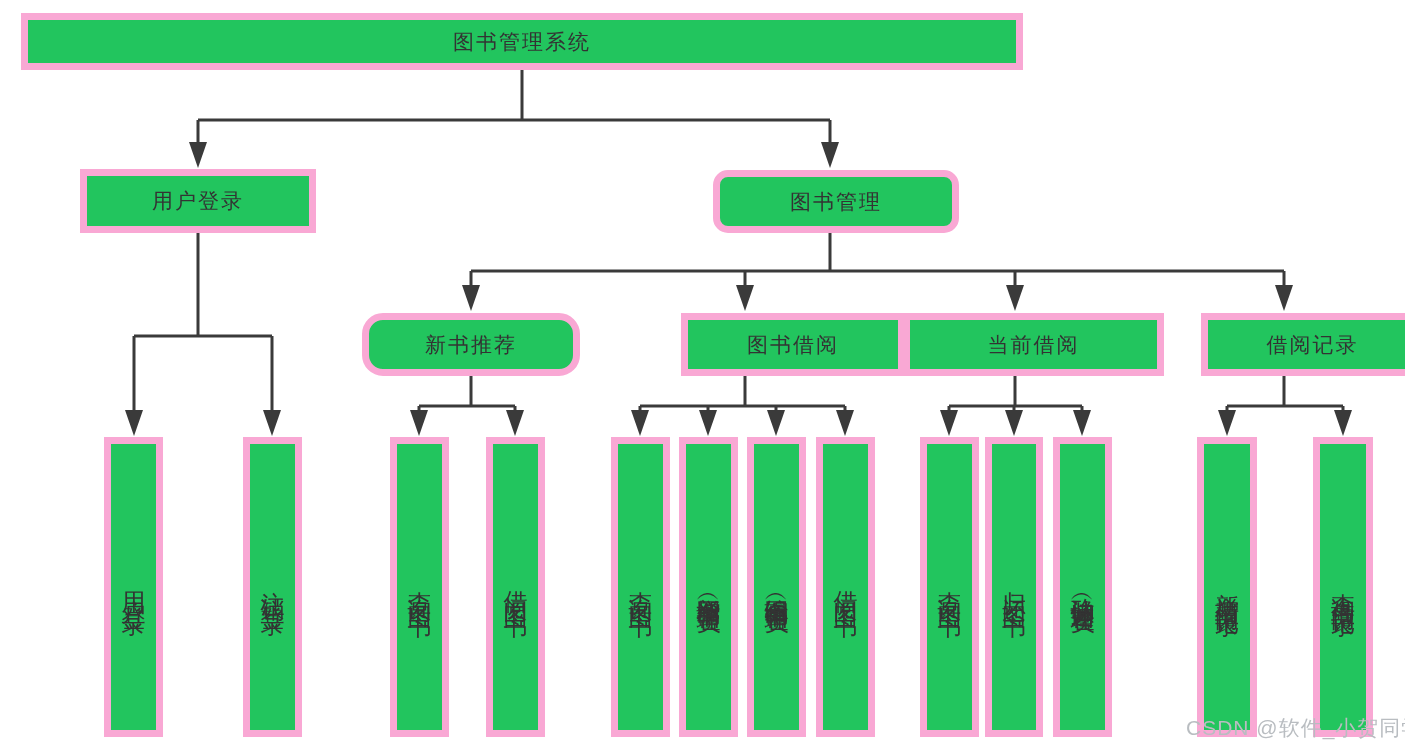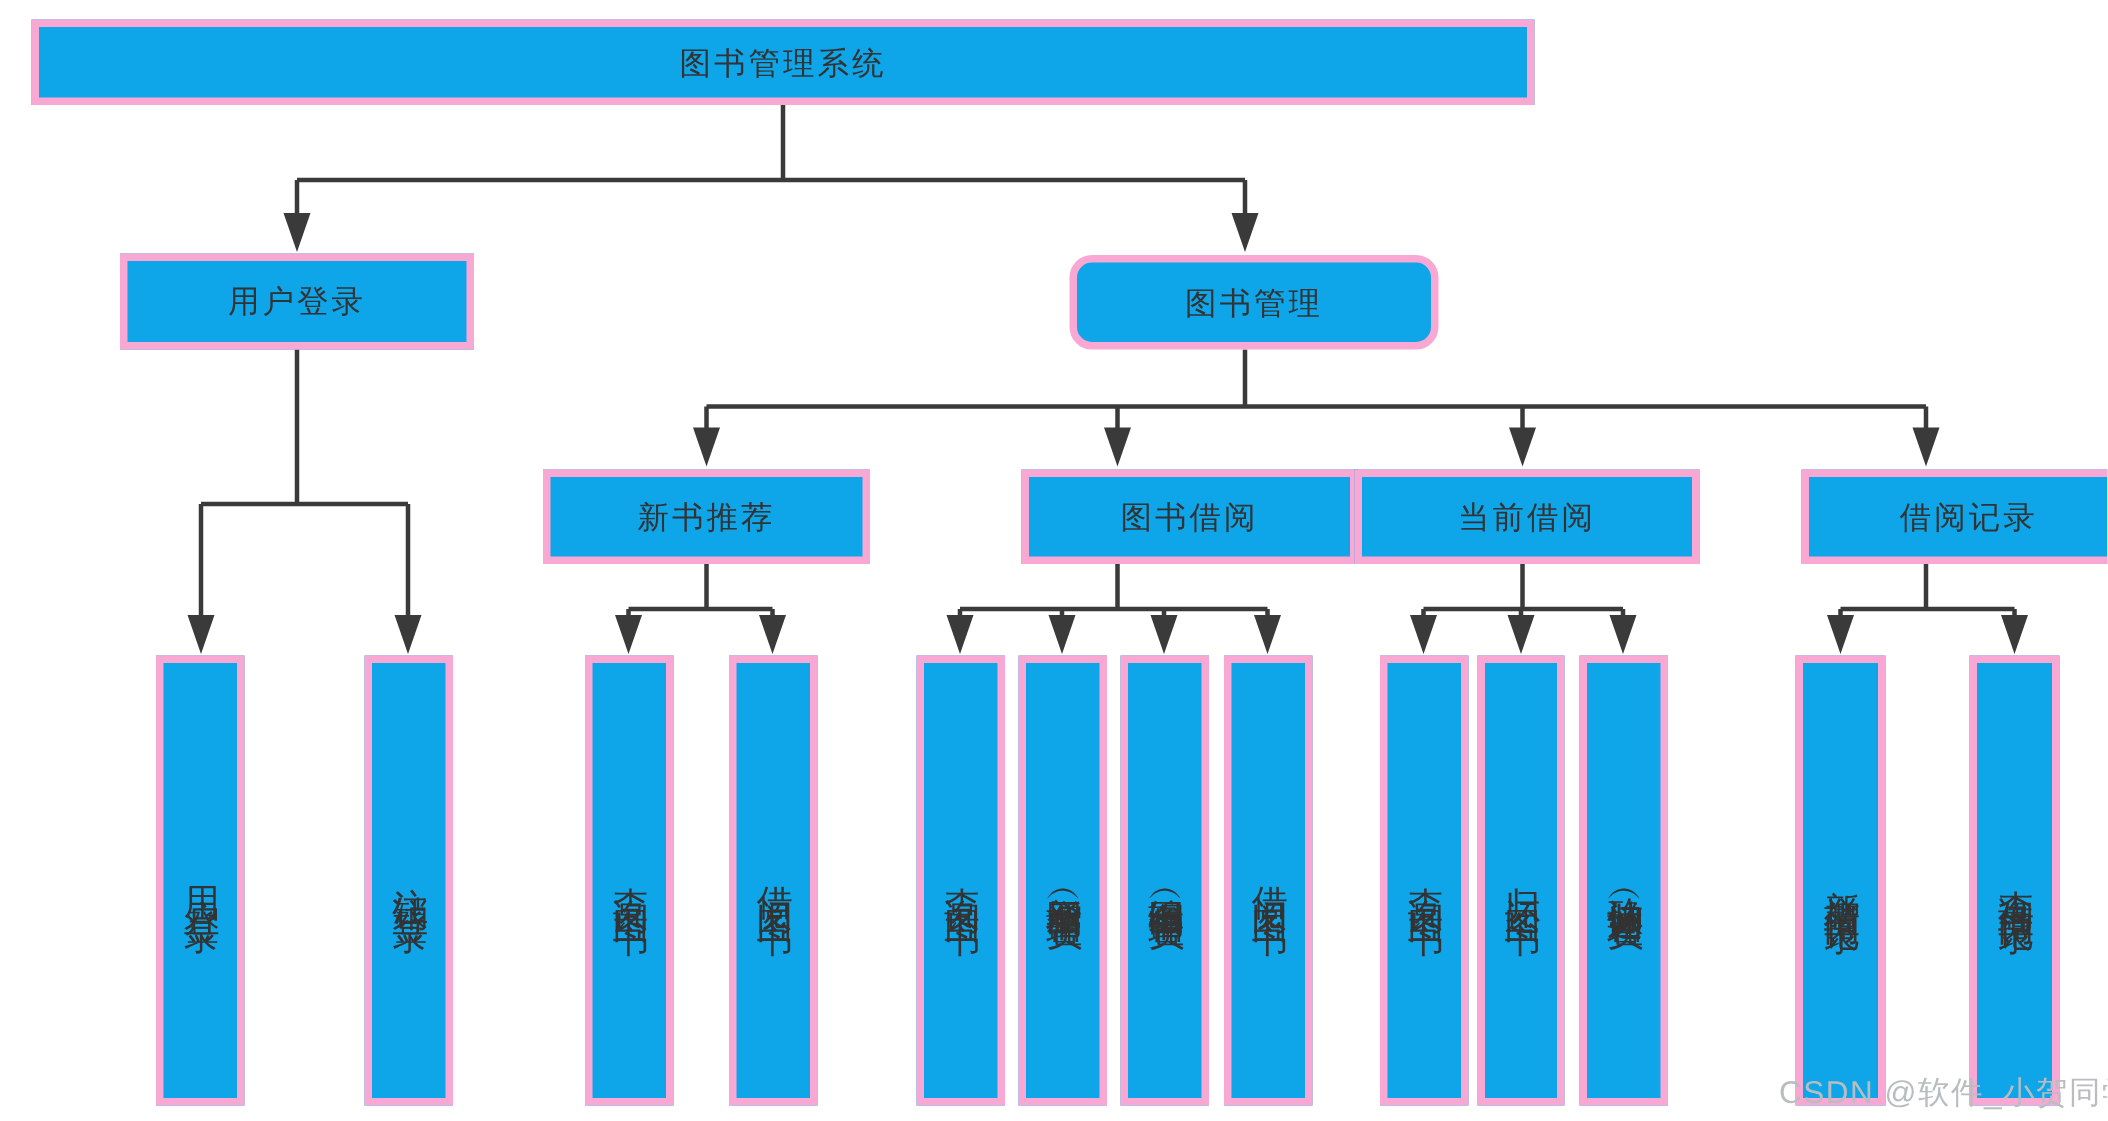--- a/index.html
+++ b/index.html
@@ -19,22 +19,22 @@
     position: absolute;
     left: 0;
     top: 0;
     width: 1405px;
     height: 747px;
     pointer-events: none;
   }
   .box {
     position: absolute;
     box-sizing: border-box;
-    border: 5px solid #f9a8d4;
-    background: #0ea5e9;
+    border: 7px solid #f9a8d4;
+    background: #22c55e;
     display: flex;
     align-items: center;
     justify-content: center;
     color: #333333;
   }
   .h-box span {
     font-size: 21px;
     letter-spacing: 2px;
     white-space: nowrap;
     color: #333333;
@@ -130,27 +130,27 @@
     <span>图书管理系统</span>
   </div>
 
   <div class="box h-box" style="left:80px; top:169px; width:236px; height:64px;">
     <span>用户登录</span>
   </div>
   <div class="box h-box" style="left:713px; top:170px; width:246px; height:63px;border-radius:15px;">
     <span>图书管理</span>
   </div>
 
-  <div class="box h-box" style="left:362px; top:313px; width:218px; height:63px;">
+  <div class="box h-box" style="left:362px; top:313px; width:218px; height:63px;border-radius:21px;">
     <span>新书推荐</span>
   </div>
   <div class="box h-box" style="left:633px; top:313px; width:224px; height:63px;margin-left:48px;">
     <span>图书借阅</span>
   </div>
-  <div class="box h-box" style="left:903px; top:313px; width:230px; height:63px;text-align:center;">
+  <div class="box h-box" style="left:903px; top:313px; width:261px; height:63px;text-align:center;">
     <span>当前借阅</span>
   </div>
   <div class="box h-box" style="left:1173px; top:313px; width:223px; height:63px;margin-left:28px;">
     <span>借阅记录</span>
   </div>
 
   <div class="box leaf" style="left:104px; top:437px; width:59px; height:300px;">
     <span class="short">用户登录</span>
   </div>
   <div class="box leaf" style="left:243px; top:437px; width:59px; height:300px;">

